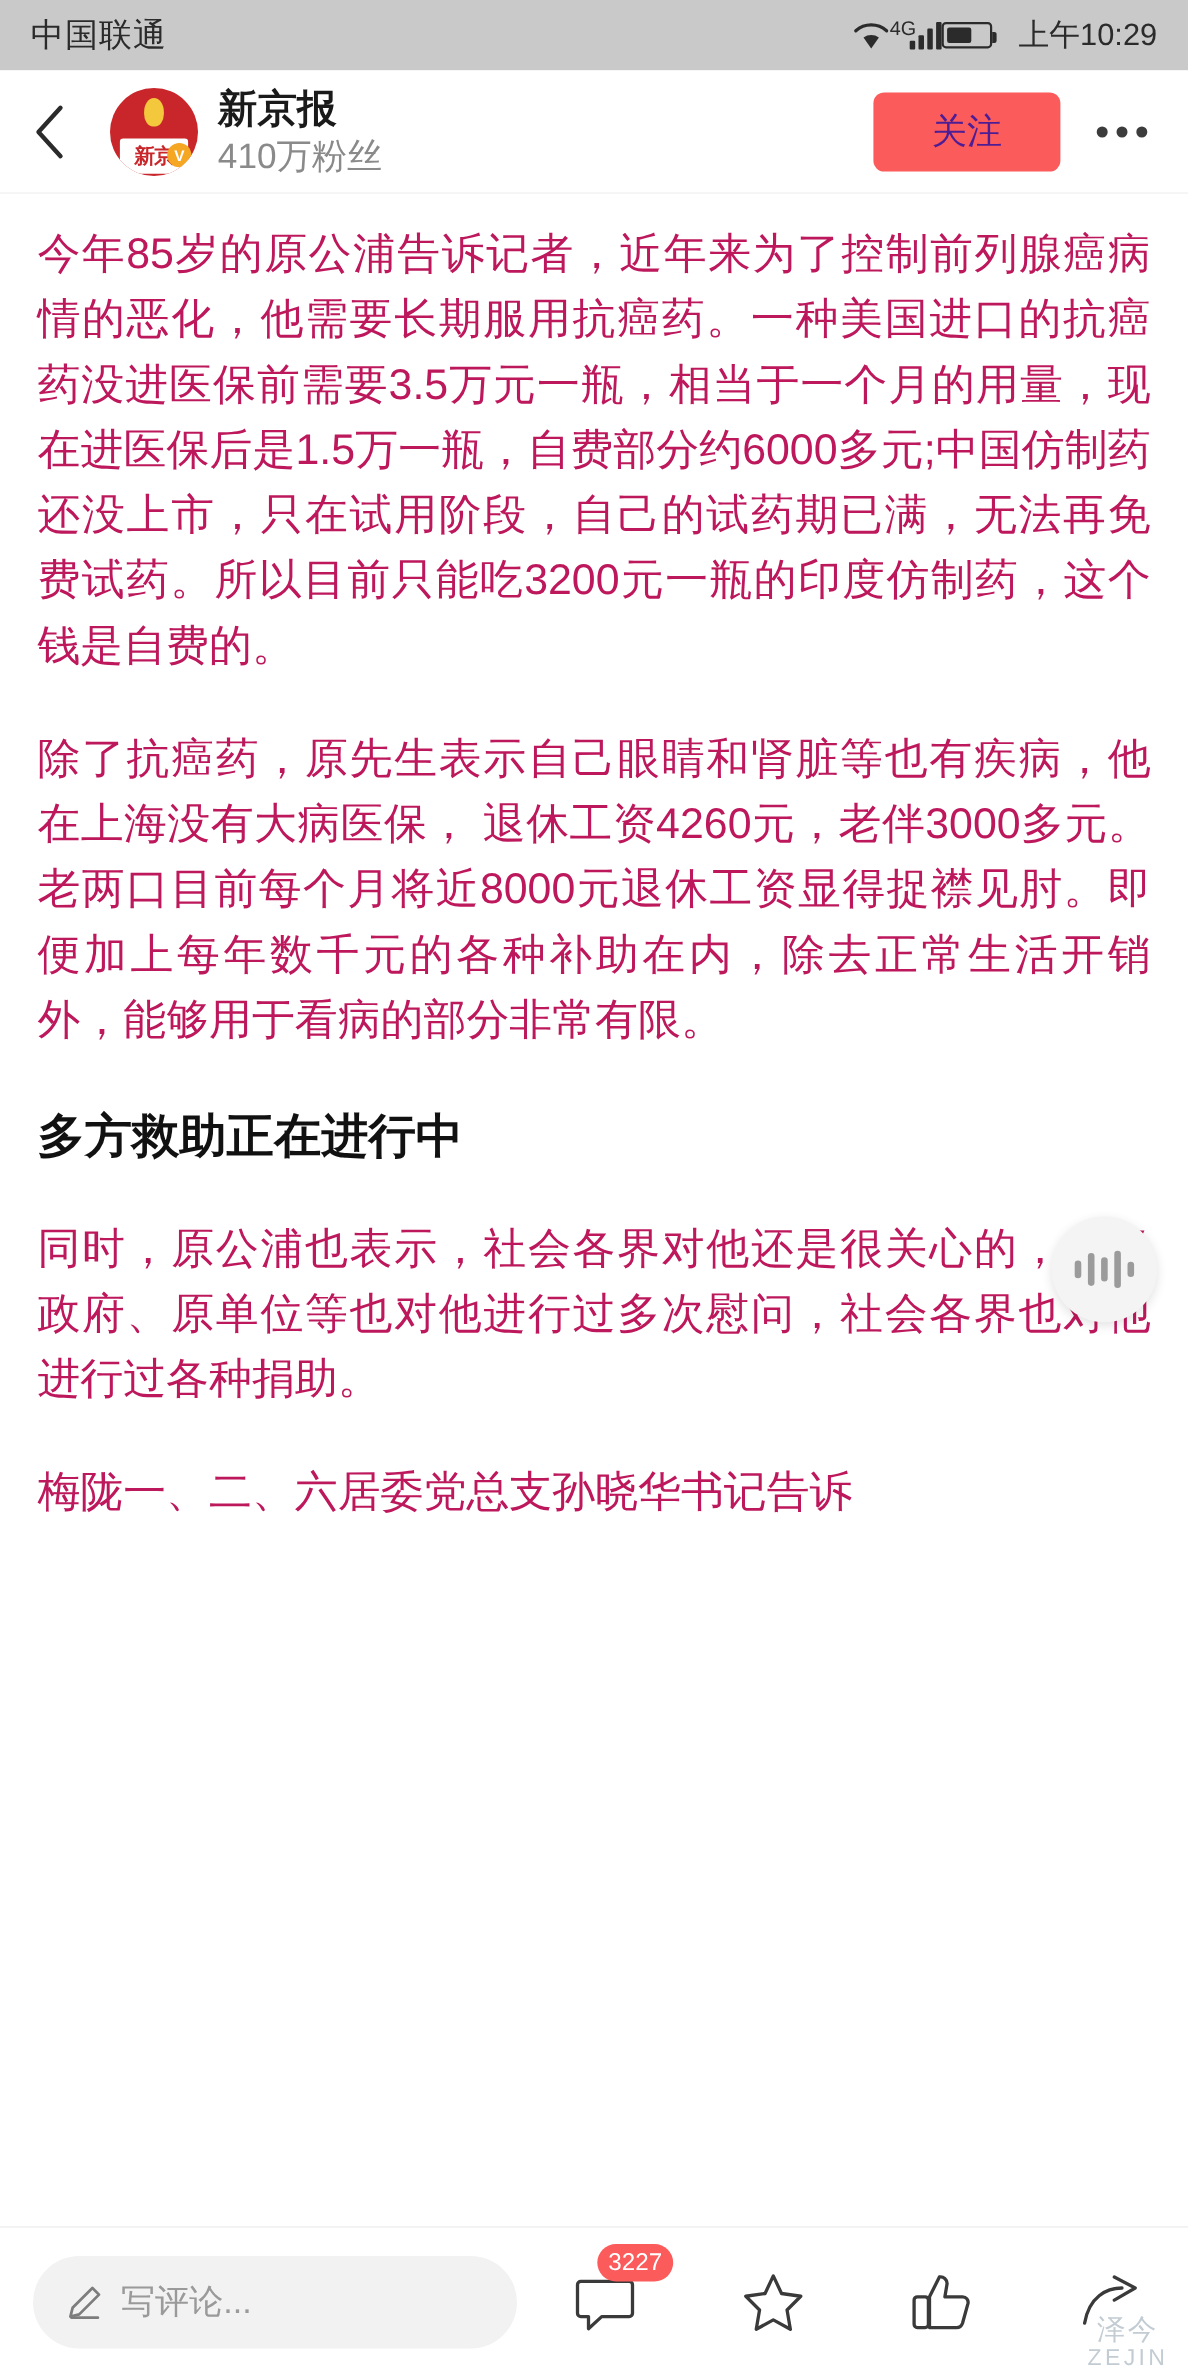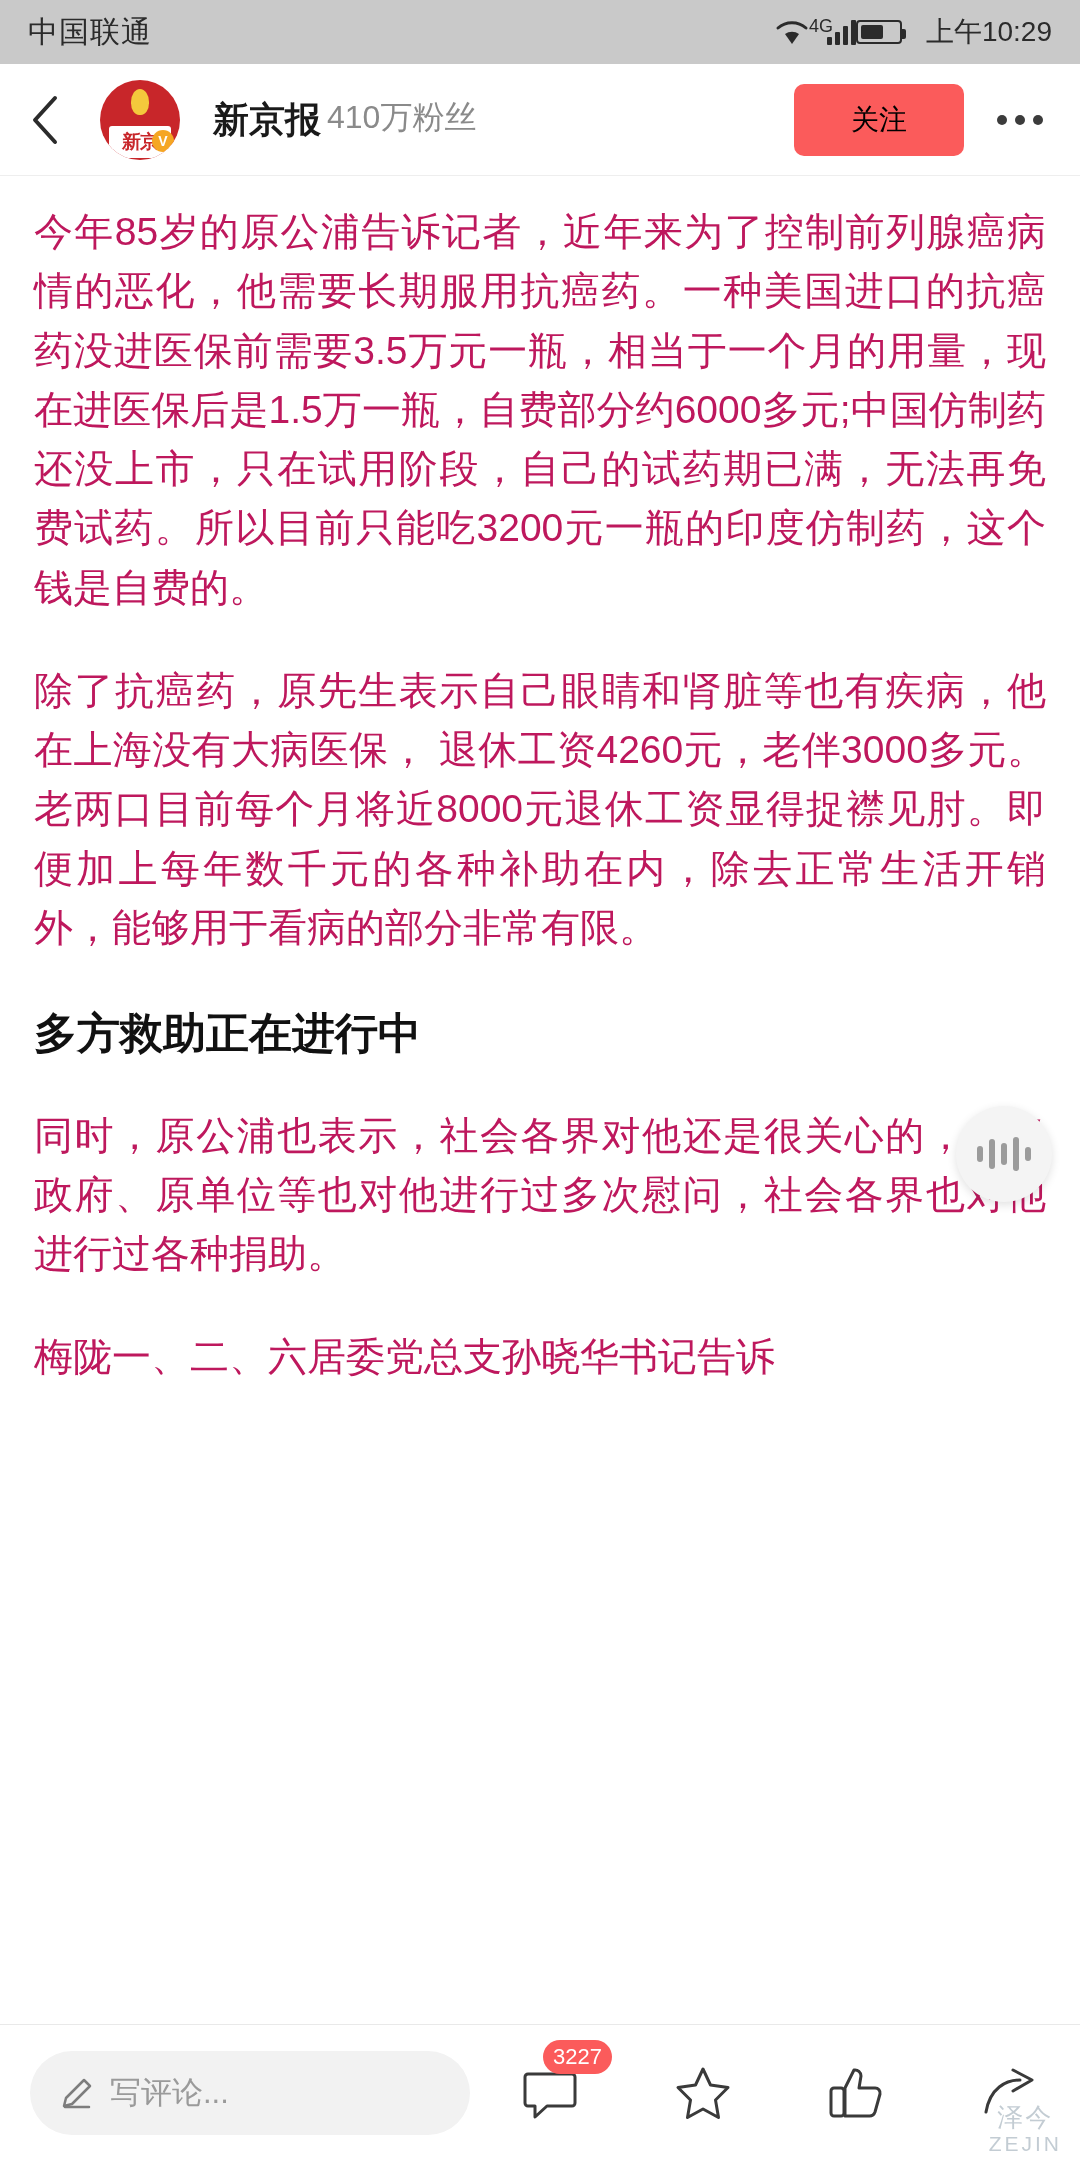--- a/index.html
+++ b/index.html
@@ -135,42 +135,42 @@
     right: 6px; bottom: 8px;
     width: 22px; height: 22px;
     background: #f5a623;
     border-radius: 50%;
     color: #ffffff;
     font-size: 14px;
     display: flex; align-items: center; justify-content: center;
     font-weight: bold;
   }
   .acct {
-    margin-left: 33px;
-    display: flex;
-    flex-direction: row;
+    margin-left: 18px;
+    display: flex;
+    flex-direction: column;
     justify-content: center;
     gap: 6px;
   }
   .acct-name {
     font-size: 36px;
     color: #1a1a1a;
     font-weight: bold;
     line-height: 1.1;
   }
   .acct-fans {
     font-size: 32px;
     color: #8a8a8a;
     line-height: 1.1;
   }
   .follow-btn {
     margin-left: auto;
     background: #fb5b5b;
-    color: #000000;
-    font-size: 28px;
+    color: #4c1d95;
+    font-size: 32px;
     width: 170px;
     height: 72px;
     border: none;
     border-radius: 10px;
     display: flex;
     align-items: center;
     justify-content: center;
     font-family: "Liberation Sans", sans-serif;
   }
   .more-btn {

